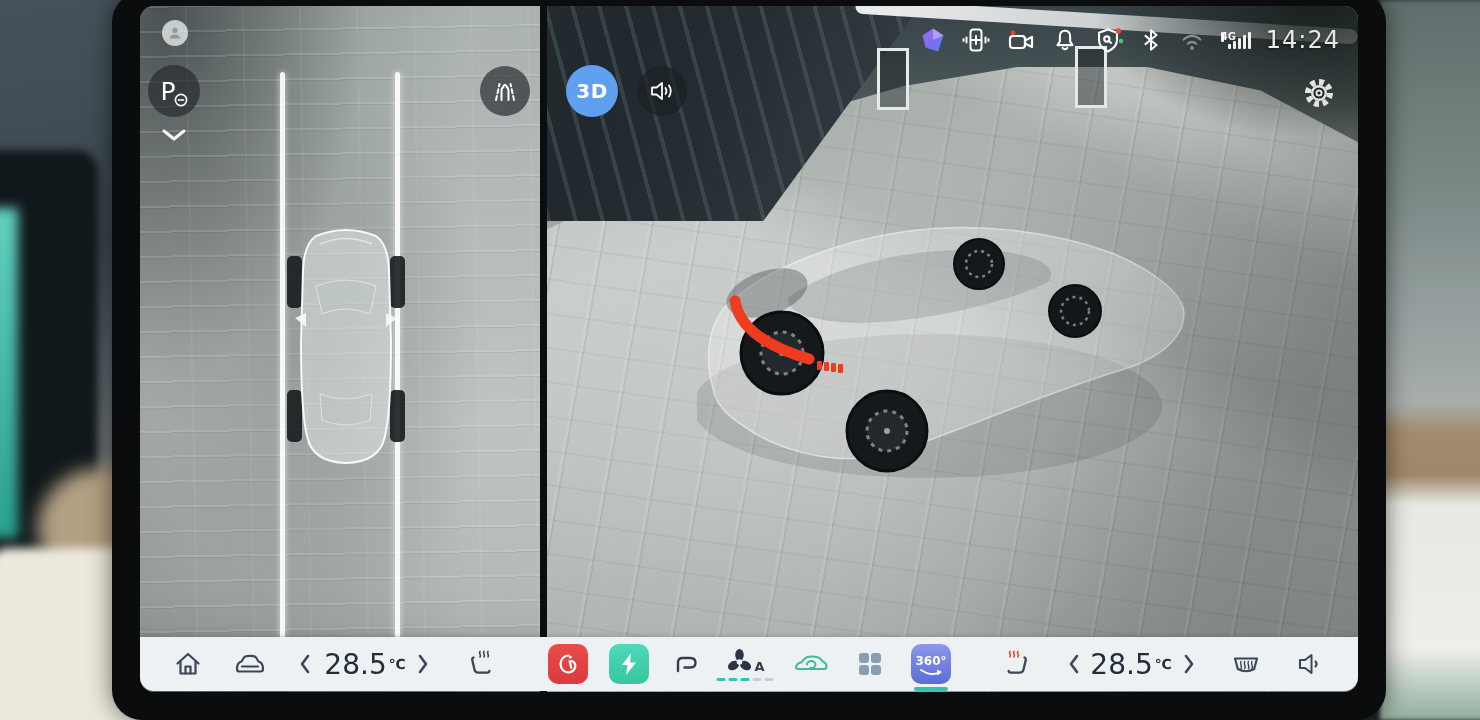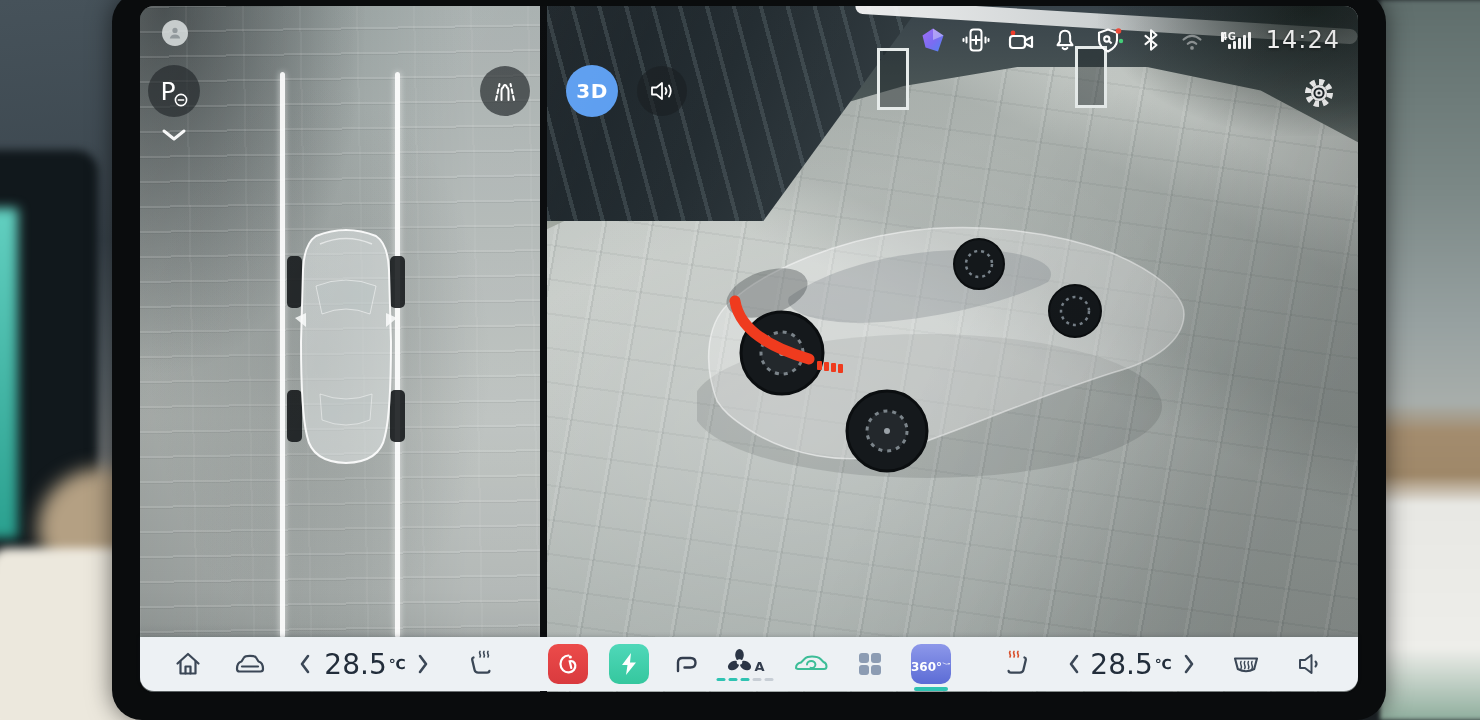--- a/index.html
+++ b/index.html
@@ -75,21 +75,21 @@
 
   
   #dock{left:140px;top:637px;width:1218px;height:54px;background:#edf1f4;border-radius:0 0 14px 14px;
     box-shadow:0 -1px 4px rgba(30,40,50,.18);}
   .di{position:absolute;top:0;height:54px;display:flex;align-items:center;justify-content:center;transform:translateX(-50%);}
   .temp{font-size:28px;color:#222d3a;font-weight:500;white-space:nowrap;}
   .temp .unit{font-size:14px;font-weight:600;margin-left:2px;}
   .appic{width:40px;height:40px;border-radius:10px;display:flex;align-items:center;justify-content:center;position:relative;}
   .app-netease{background:linear-gradient(180deg,#ec4b4a,#d93a3e);}
   .app-charge{background:linear-gradient(180deg,#4fd8b9,#35c79e);}
-  .app-360{background:linear-gradient(180deg,#8d98ea,#5c6cd6);color:#fff;}
+  .app-360{background:linear-gradient(180deg,#8d98ea,#5c6cd6);flex-direction:column;color:#fff;}
   .app-360 .t{font-size:12px;font-weight:bold;line-height:1;margin-top:6px;}
   .active-bar{position:absolute;left:50%;transform:translateX(-50%);bottom:-7px;width:34px;height:4px;border-radius:2px;background:#2fc3b2;}
   .fan-wrap{display:flex;flex-direction:column;align-items:center;}
   .fan-row{display:flex;align-items:flex-end;}
   .fan-a{font-size:13px;font-weight:600;color:#333d4d;margin-left:1px;margin-bottom:2px;}
   .fan-dashes{display:flex;gap:3px;margin-top:2px;}
   .fan-dashes i{display:block;width:9px;height:3px;border-radius:1.5px;background:#c7ced5;}
   .fan-dashes i.on{background:#2fc3b2;}
 
   svg{display:block;}

